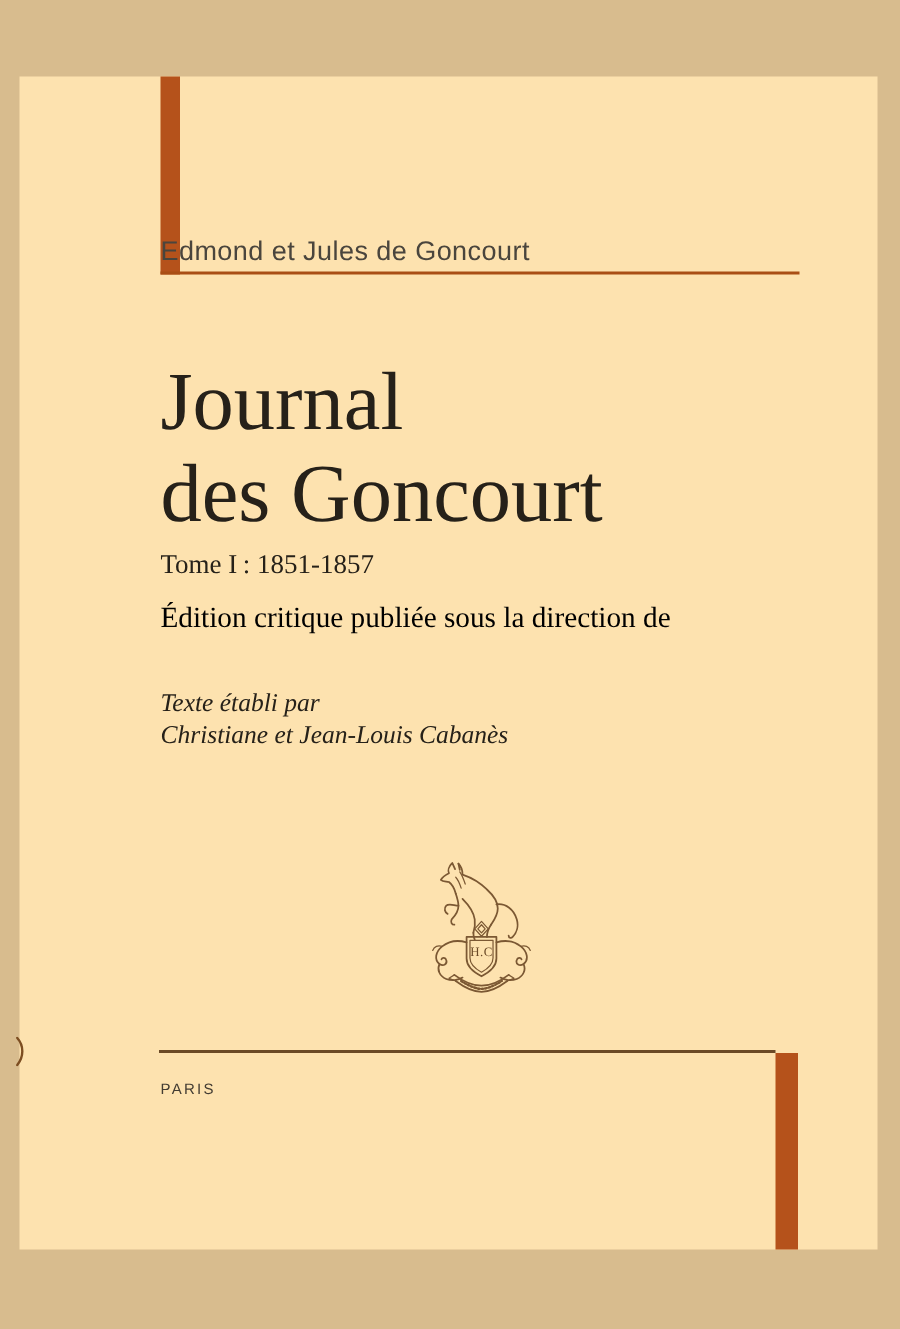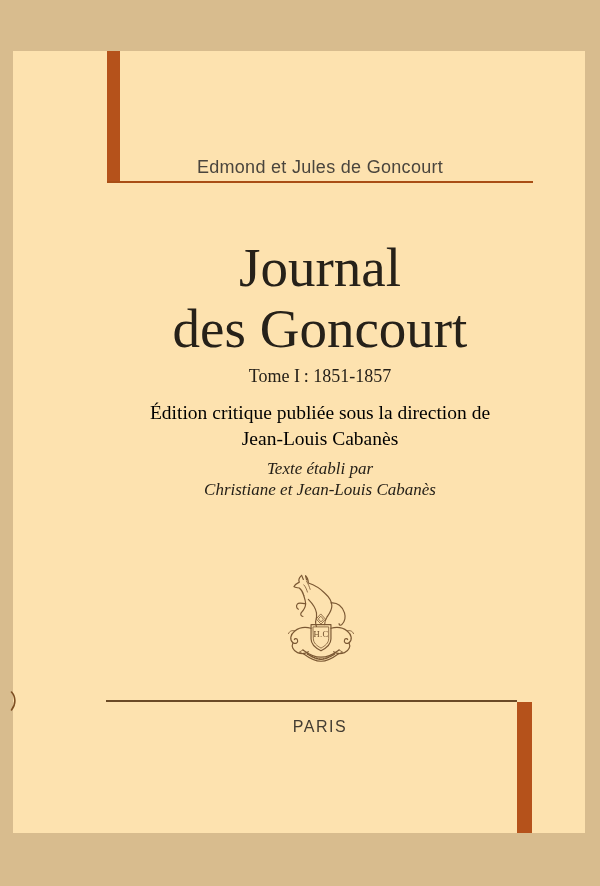--- a/index.html
+++ b/index.html
@@ -27,21 +27,21 @@
   }
   .footer-rule {
     left: 106px; top: 700px; width: 411px; height: 2px;
     background: #6b4a26;
   }
   .accent-bar-bottom {
     left: 517px; top: 702px; width: 15px; height: 131px;
     background: #b5521b;
   }
 
-  .col { left: 107px; width: 426px; text-align: center; }
+  .col { left: 107px; width: 426px; text-align: left; }
 
   .author-name {
     top: 154px; line-height: 26px;
     font-family: "Liberation Sans", "DejaVu Sans", sans-serif;
     font-size: 18px; letter-spacing: 0.3px; color: #4a453d;
   }
   .book-title {
     top: 237px; line-height: 61px;
     font-size: 55px; color: #262119;
   }
@@ -57,21 +57,21 @@
     top: 459px; line-height: 20.5px;
     font-size: 17px; color: #262119; font-style: italic;
   }
 
   .publisher-block {
     top: 719px;
     font-family: "Liberation Sans", "DejaVu Sans", sans-serif;
     color: #433c32;
   }
   .publisher-name { font-size: 12.5px; letter-spacing: 1.2px; line-height: 18px; }
-  .publisher-city { font-size: 16px; letter-spacing: 1.5px; line-height: 15px; }
+  .publisher-city { font-size: 10px; letter-spacing: 1.5px; line-height: 15px; }
 
   .crest { left: 275px; top: 574px; width: 92px; height: 94px; }
   .crest svg { display: block; width: 100%; height: 100%; }
   .crest path, .crest line { fill: none; stroke: #7b5833; stroke-width: 1.3; stroke-linecap: round; stroke-linejoin: round; }
   .crest .thin { stroke-width: 0.9; }
   .crest .ticks { stroke-width: 1.8; stroke-dasharray: 1.2 1.5; }
   .crest text {
     font-family: "Liberation Serif", "DejaVu Serif", serif;
     font-size: 9.5px; letter-spacing: 0.4px;
     fill: #6b4a28; stroke: none;
@@ -92,21 +92,20 @@
 
 <div class="abs col book-title">
   <div>Journal</div>
   <div>des Goncourt</div>
 </div>
 
 <div class="abs col volume-label">Tome I : 1851-1857</div>
 
 <div class="abs col edition-note">
   <div>Édition critique publiée sous la direction de</div>
-  <div>Jean-Louis Cabanès</div>
 </div>
 
 <div class="abs col credit-note">
   <div>Texte établi par</div>
   <div>Christiane et Jean-Louis Cabanès</div>
 </div>
 
 <div class="abs crest">
   <svg viewBox="0 0 100 104" preserveAspectRatio="xMidYMid meet" aria-hidden="true">
 

